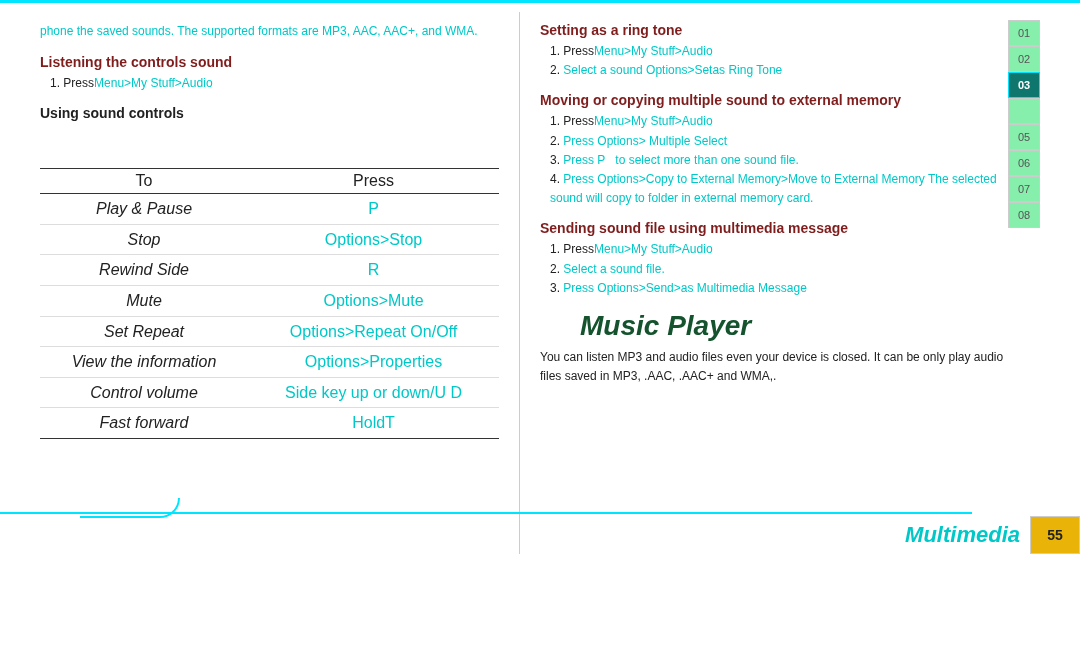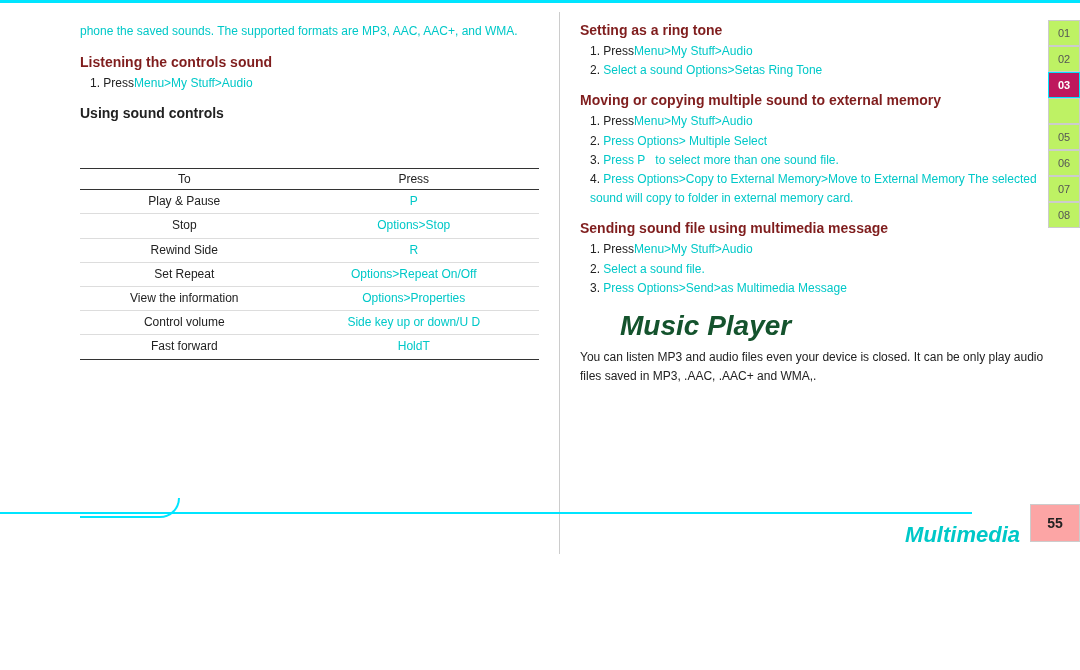--- a/index.html
+++ b/index.html
@@ -13,21 +13,20 @@
       overflow: hidden;
       position: relative;
     }
 
     .page-container {
       width: 1080px;
       height: 554px;
       position: relative;
       display: flex;
       flex-direction: column;
-      padding-left: 40px;
     }
 
     
     .top-line {
       width: 100%;
       height: 3px;
       background: #00e5ff;
       position: absolute;
       top: 0;
       left: 0;
@@ -71,32 +70,32 @@
       right: 0;
       top: 8px;
       display: flex;
       flex-direction: column;
       gap: 0;
     }
 
     .side-tab {
       width: 32px;
       height: 26px;
-      background: #bef264;
+      background: #86efac;
       border: 1px solid #ccc;
       display: flex;
       align-items: center;
       justify-content: center;
       font-size: 11px;
       color: #555;
       cursor: pointer;
     }
 
     .side-tab.active {
-      background: #be185d;
+      background: #0f766e;
       color: #ffffff;
       border-color: #00e5ff;
       font-weight: bold;
     }
 
     
     .top-intro {
       color: #00c8c8;
       font-size: 12px;
       margin-bottom: 14px;
@@ -138,21 +137,21 @@
     .controls-title {
       font-size: 14px;
       font-weight: bold;
       color: #222;
       margin-bottom: 4px;
     }
 
     .controls-table {
       width: 100%;
       border-collapse: collapse;
-      font-size: 12px;
+      font-size: 16px;
       margin-top: 47px;
     }
 
     .controls-table th {
       border-top: 1.5px solid #333;
       border-bottom: 1.5px solid #333;
       text-align: center;
       padding: 3px 6px;
       color: #222;
       font-weight: normal;
@@ -165,20 +164,21 @@
       color: #00c8c8;
       line-height: 1.6;
     }
 
     .controls-table tr:last-child td {
       border-bottom: 1.5px solid #333;
     }
 
     .controls-table td.action-col {
       color: #222;
+      font-style: italic;
     }
 
     
     .right-section {
       margin-bottom: 12px;
     }
 
     .right-section .section-heading {
       font-size: 14px;
       font-weight: bold;
@@ -222,24 +222,24 @@
       font-size: 22px;
       font-weight: bold;
       color: #00c8c8;
       margin-right: 60px;
       font-style: italic;
     }
 
     .footer-page {
       position: absolute;
       right: 0;
-      bottom: 12px;
+      bottom: 0;
       width: 50px;
       height: 38px;
-      background: #fca5a5;
+      background: #eab308;
       border: 1.5px solid #ccc;
       display: flex;
       align-items: center;
       justify-content: center;
       font-size: 14px;
       font-weight: bold;
       color: #222;
     }
 
     
@@ -290,20 +290,24 @@
               <td class="action-col">Play &amp; Pause</td>
               <td>P</td>
             </tr>
             <tr>
               <td class="action-col">Stop</td>
               <td>Options&gt;Stop</td>
             </tr>
             <tr>
               <td class="action-col">Rewind Side</td>
               <td>R</td>
+            </tr>
+            <tr>
+              <td class="action-col">Mute</td>
+              <td>Options&gt;Mute</td>
             </tr>
             <tr>
               <td class="action-col">Set Repeat</td>
               <td>Options&gt;Repeat On/Off</td>
             </tr>
             <tr>
               <td class="action-col">View the information</td>
               <td>Options&gt;Properties</td>
             </tr>
             <tr>

